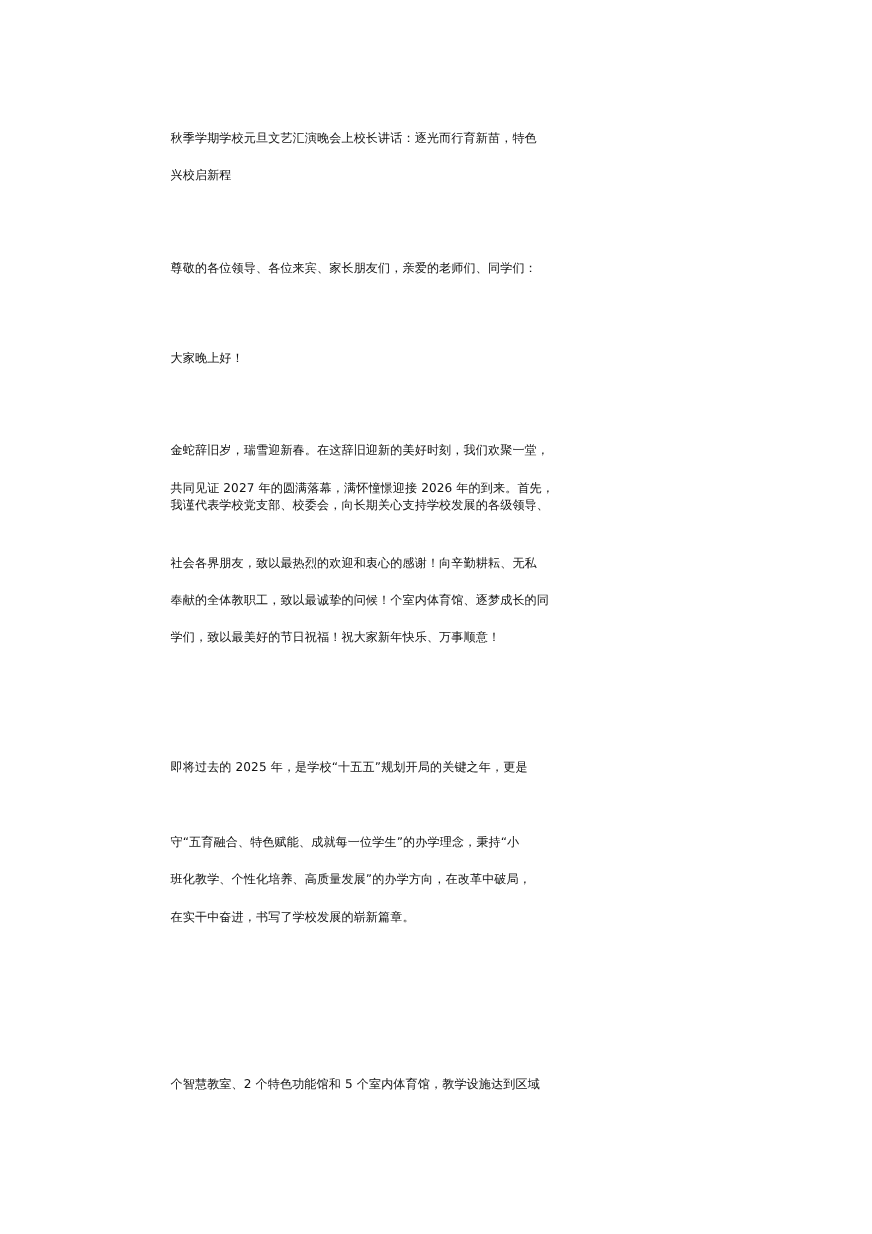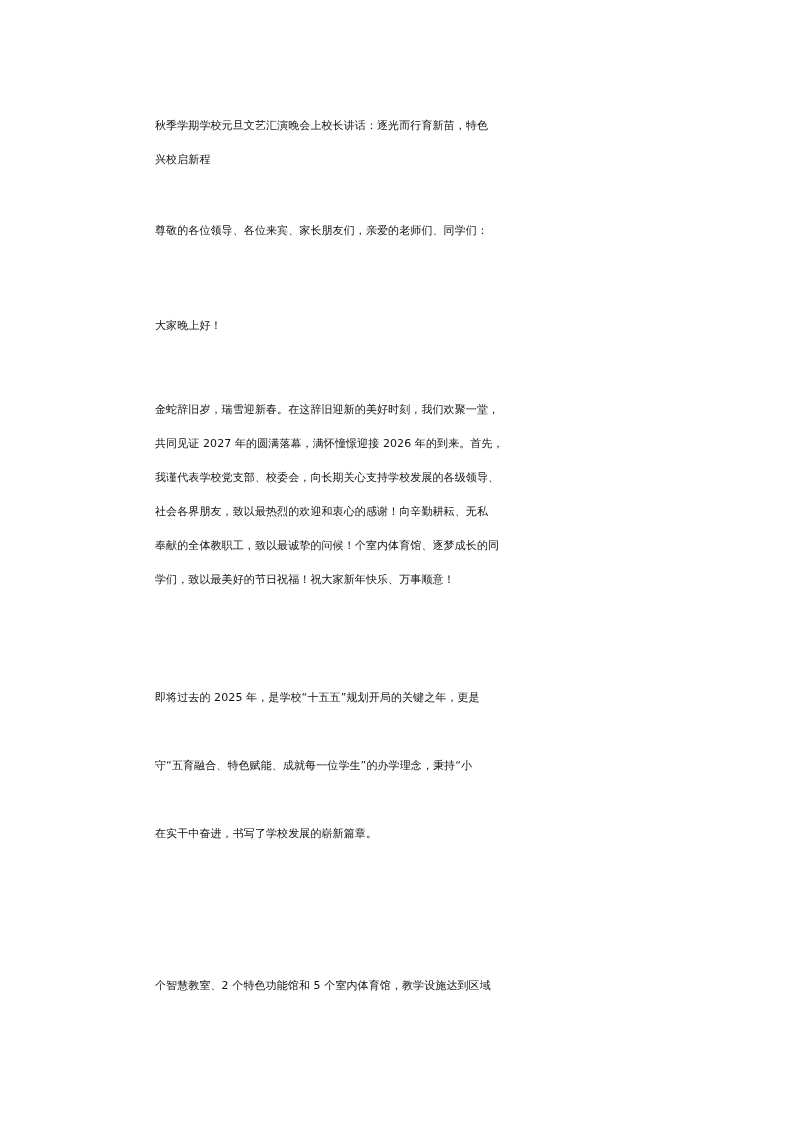--- a/index.html
+++ b/index.html
@@ -9,29 +9,30 @@
     .line { position: absolute; left: 119px; width: 560px; font-size: 11px; line-height: 24px;
             white-space: nowrap; letter-spacing: 0.1px; margin-left: 36px; }
   </style>
 </head>
 <body>
 
 <div class="page">
   <div class="line" style="top:114px">秋季学期学校元旦文艺汇演晚会上校长讲话：逐光而行育新苗，特色</div>
   <div class="line" style="top:148px">兴校启新程</div>
 
-  <div class="line" style="top:219px">尊敬的各位领导、各位来宾、家长朋友们，亲爱的老师们、同学们：</div>
+  <div class="line" style="top:232px">尊敬的各位领导、各位来宾、家长朋友们，亲爱的老师们、同学们：</div>
 
   <div class="line" style="top:314px">大家晚上好！</div>
 
   <div class="line" style="top:398px">金蛇辞旧岁，瑞雪迎新春。在这辞旧迎新的美好时刻，我们欢聚一堂，</div>
   <div class="line" style="top:432px">共同见证 2027 年的圆满落幕，满怀憧憬迎接 2026 年的到来。首先，</div>
-  <div class="line" style="top:466px">我谨代表学校党支部、校委会，向长期关心支持学校发展的各级领导、</div>
+  <div class="line" style="top:448px">我谨代表学校党支部、校委会，向长期关心支持学校发展的各级领导、</div>
   <div class="line" style="top:500px">社会各界朋友，致以最热烈的欢迎和衷心的感谢！向辛勤耕耘、无私</div>
   <div class="line" style="top:534px">奉献的全体教职工，致以最诚挚的问候！个室内体育馆、逐梦成长的同</div>
   <div class="line" style="top:568px">学们，致以最美好的节日祝福！祝大家新年快乐、万事顺意！</div>
 
   <div class="line" style="top:686px">即将过去的 2025 年，是学校“十五五”规划开局的关键之年，更是</div>
   <div class="line" style="top:754px">守“五育融合、特色赋能、成就每一位学生”的办学理念，秉持“小</div>
+  <div class="line" style="top:788px">班化教学、个性化培养、高质量发展”的办学方向，在改革中破局，</div>
   <div class="line" style="top:822px">在实干中奋进，书写了学校发展的崭新篇章。</div>
 
   <div class="line" style="top:974px">个智慧教室、2 个特色功能馆和 5 个室内体育馆，教学设施达到区域</div>
 </div>
 
 </body></html>

